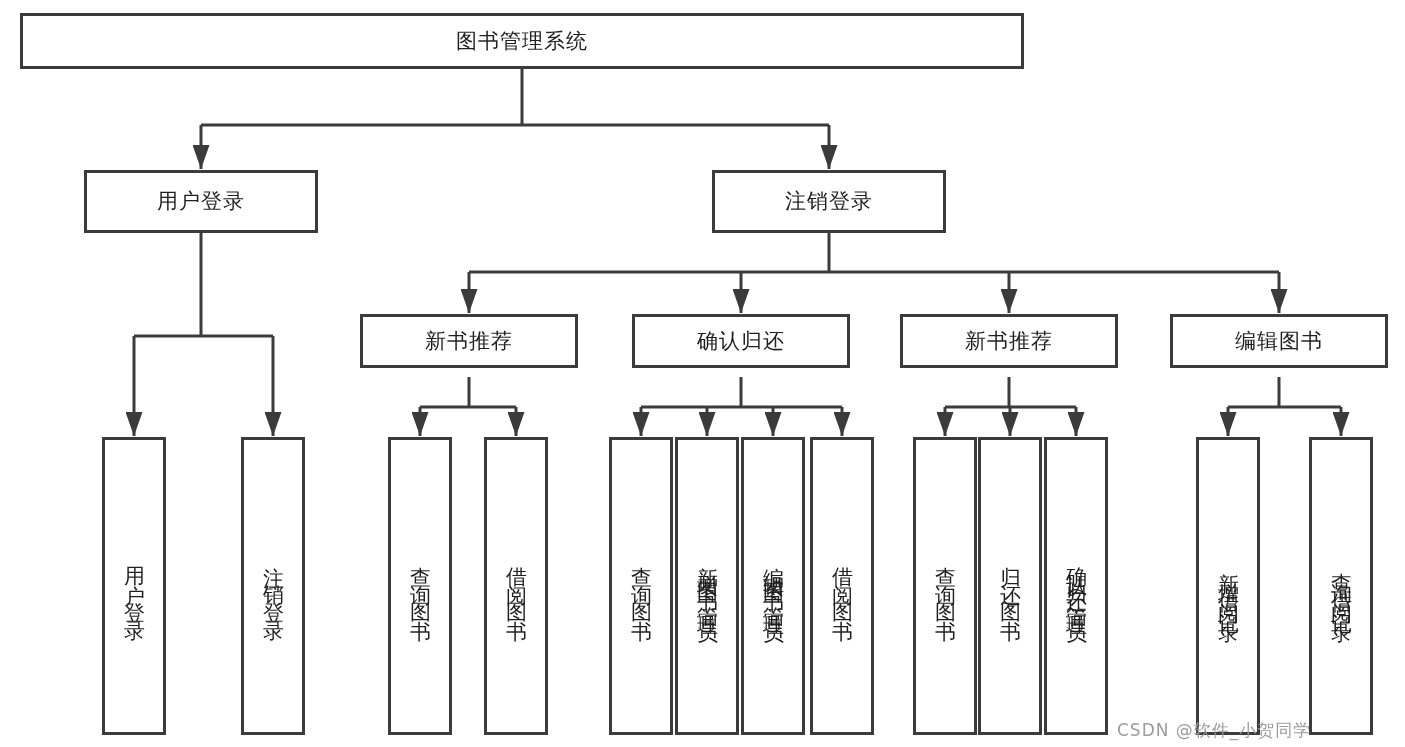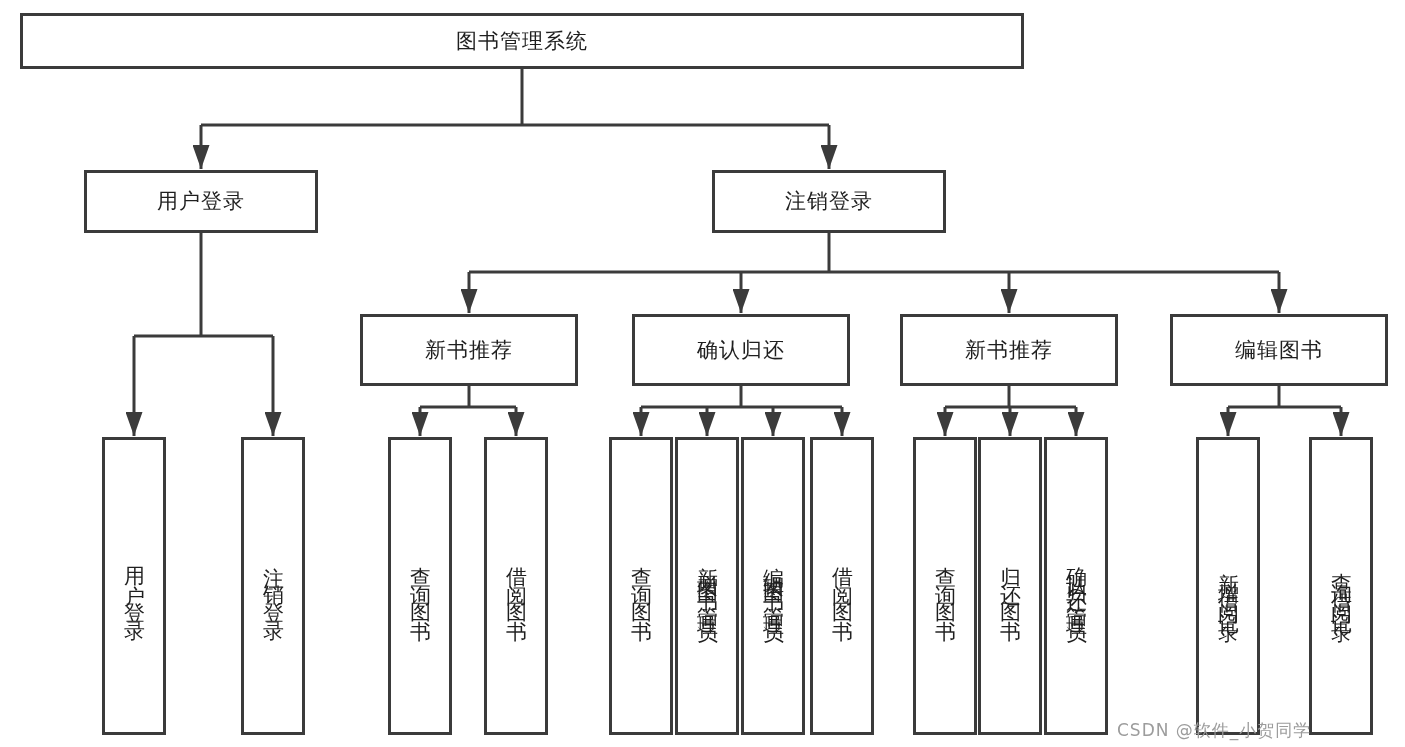--- a/index.html
+++ b/index.html
@@ -30,21 +30,21 @@
     background:#fff;
     display:flex;align-items:center;justify-content:center;
     z-index:2;
     font-size:21px;
     line-height:1;
     white-space:nowrap;
   }
   .box.h{letter-spacing:1px;}
   .box.top{left:20px;top:13px;width:1004px;height:56px;}
   .box.l2{top:170px;width:234px;height:63px;}
-  .box.l3{top:314px;width:218px;height:72px;}
+  .box.l3{top:314px;width:218px;height:54px;}
   .box.v{top:437px;width:64px;height:298px;}
   .vtext{
     writing-mode:vertical-rl;
     text-orientation:mixed;
     letter-spacing:18px;
   }
   .vtext.s6{letter-spacing:10px;}
   .vtext.tight{letter-spacing:8px;}
   .watermark{
     position:absolute;

